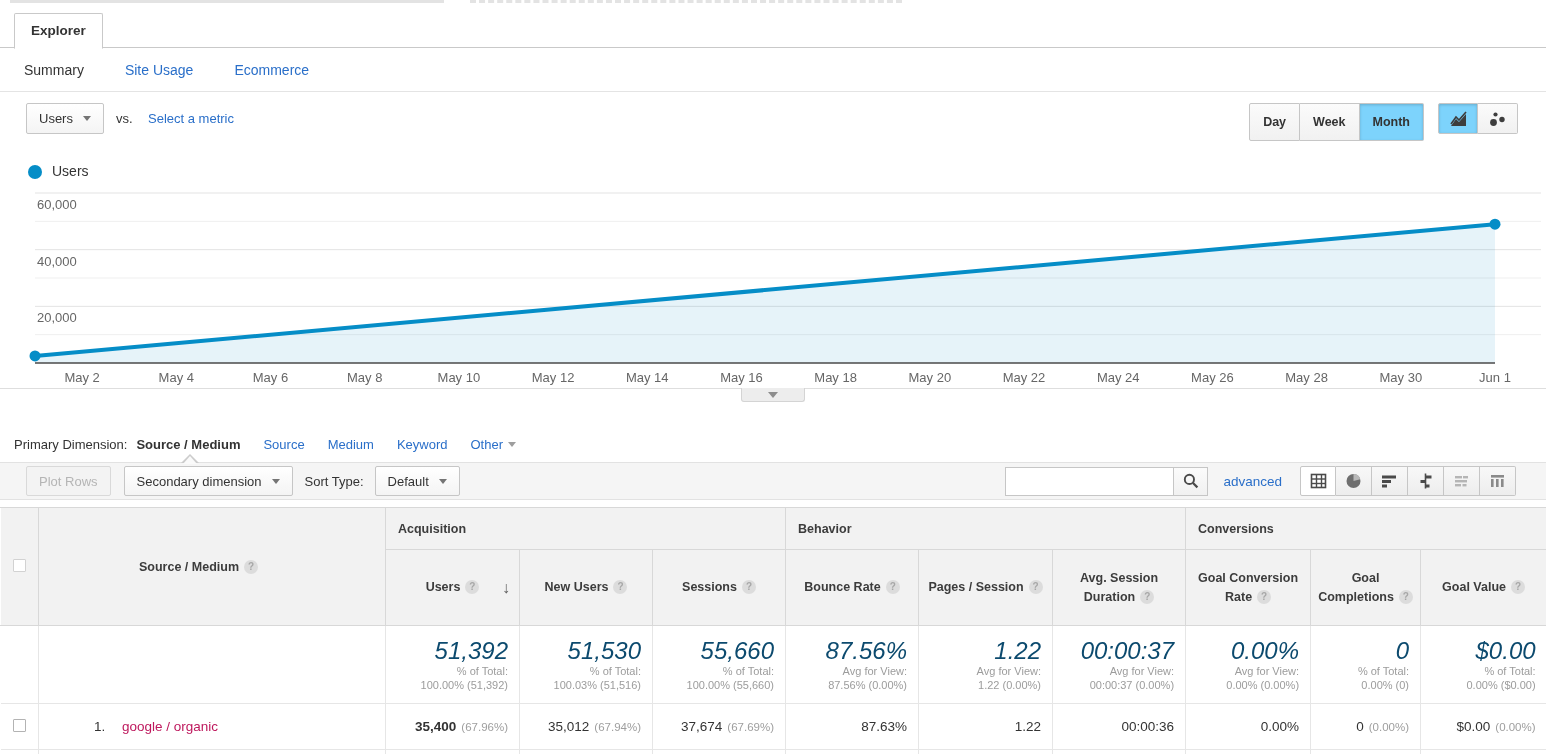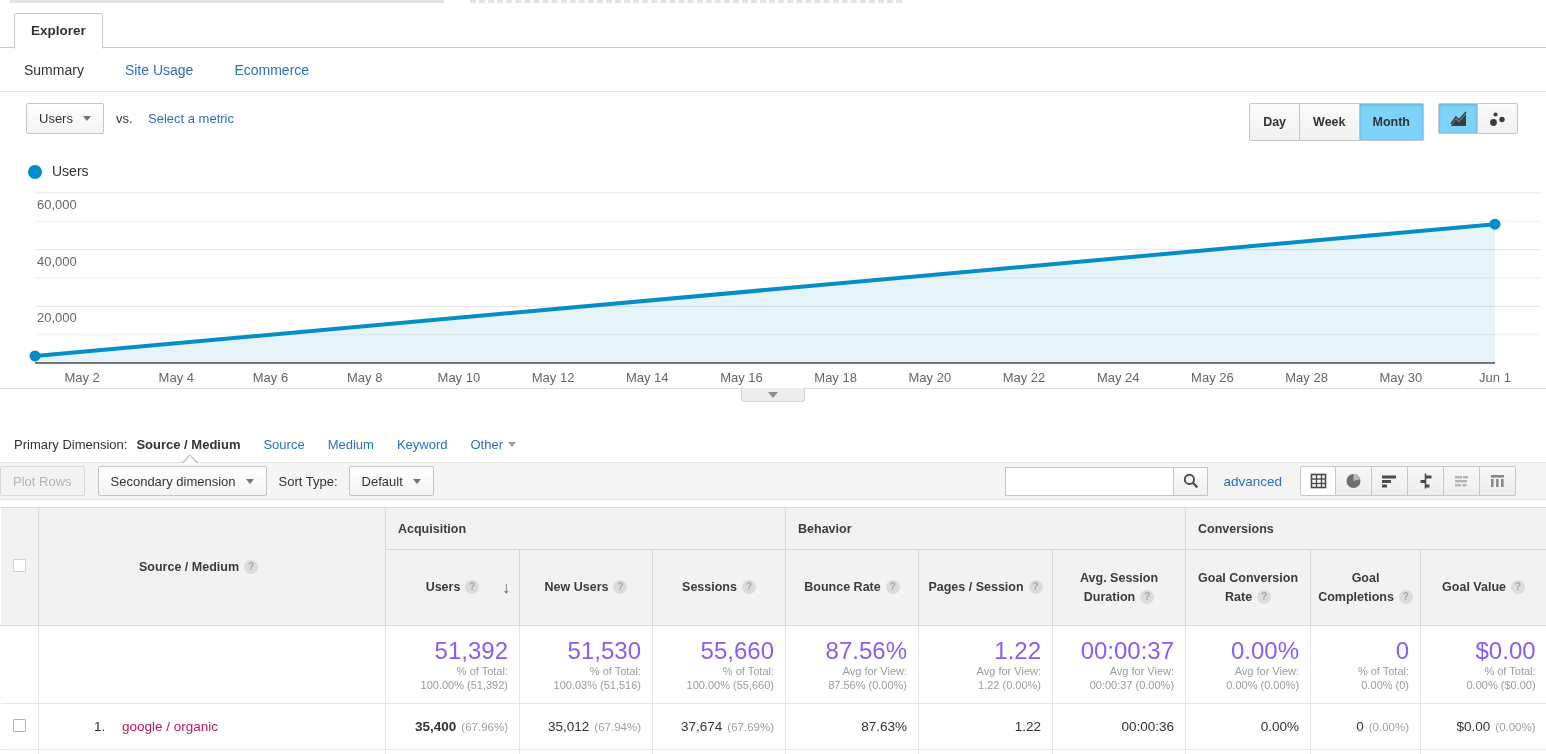--- a/index.html
+++ b/index.html
@@ -58,21 +58,21 @@
   .dim-row .dlink { font-size:13px; color:#2a6fc9; margin-right:23px; cursor:pointer; }
   .dim-row .other { display:flex; align-items:center; cursor:pointer; }
   .dim-row .other .caret-down { margin-left:5px; border-top-color:#9e9e9e; }
 
   
   .toolbar { position:relative; height:38px; background:#f5f5f5; border-top:1px solid #e2e2e2; border-bottom:1px solid #e2e2e2; display:flex; align-items:center; }
   .notch { position:absolute; top:-9px; left:181px; width:0; height:0; border:9px solid transparent; border-bottom:9px solid #cccccc; border-top:none; }
   .notch-inner { position:absolute; top:-7px; left:183px; width:0; height:0; border:7px solid transparent; border-bottom:8px solid #fafafa; border-top:none; }
   .toolbar .btn { height:30px; }
   .btn.disabled { color:#b5b5b5; background:#f3f3f3; border-color:#d9d9d9; cursor:default; }
-  .plot-rows { }
+  .plot-rows { margin-left:26px; }
   .secondary-dim { margin-left:13px; }
   .sort-label { margin-left:12px; font-size:13px; color:#333; }
   .sort-default { margin-left:11px; }
   .toolbar-right { position:absolute; right:30px; display:flex; align-items:center; }
   .search-box { display:flex; }
   .search-input { width:168px; height:29px; border:1px solid #c6c6c6; border-right:none; padding:0 8px; font-size:13px; color:#333; background:#fff; outline:none; }
   .search-btn { width:35px; height:29px; background:linear-gradient(#fbfbfb,#f1f1f1); border:1px solid #c6c6c6; display:flex; align-items:center; justify-content:center; cursor:pointer; }
   .advanced { font-size:13.5px; color:#2a6fc9; margin:0 18px 0 15px; cursor:pointer; }
   .view-group { display:flex; }
   .view-btn { width:36px; height:30px; background:linear-gradient(#f8f8f8,#ededed); border:1px solid #c6c6c6; border-left:none; display:flex; align-items:center; justify-content:center; cursor:pointer; }
@@ -90,21 +90,21 @@
   th.metric-h { height:76px; text-align:center; position:relative; padding:0 6px; line-height:19px; }
   .help-icon { display:inline-block; width:14px; height:14px; border-radius:50%; background:#dcdcdc; color:#a7a7a7; font-size:10px; line-height:14px; text-align:center; font-weight:bold; margin-left:5px; vertical-align:1px; cursor:pointer; }
   .help-icon::after { content:"?"; }
   .sort-arrow { position:absolute; right:9px; top:50%; margin-top:-10px; font-size:16px; color:#616161; font-weight:normal; }
   .cb { display:inline-block; width:13px; height:13px; border:1px solid #b3b3b3; border-radius:1px; background:#fff; cursor:pointer; }
   .cb.light { border-color:#d2d2d2; }
   tbody td { border-bottom:1px solid #e6e6e6; border-right:1px solid #e6e6e6; background:#fff; vertical-align:middle; }
   tbody td:last-child { border-right:none; }
   td.num { text-align:right; padding-right:11px; }
   .totals-row td { height:78px; }
-  .totals-row .big { font-size:24px; color:#8b5cf6; line-height:26px; }
+  .totals-row .big { font-size:24px; color:#0c4a6e; line-height:26px;font-style:italic; }
   .totals-row .note { font-size:11px; color:#9c9c9c; line-height:14px; }
   .data-row td { height:46px; font-size:13.5px; color:#333; }
   .data-row .dim-cell { padding-left:17px; }
   .row-index { display:inline-block; margin:0 13px 0 38px; color:#333; }
   .row-link { color:#be185d; cursor:pointer; }
   .val-bold { font-weight:bold; }
   .pct { font-size:11.5px; color:#9e9e9e; margin-left:5px; }
   .cb-cell { text-align:center; }
   .partial-row td { height:12px; }
 </style>

